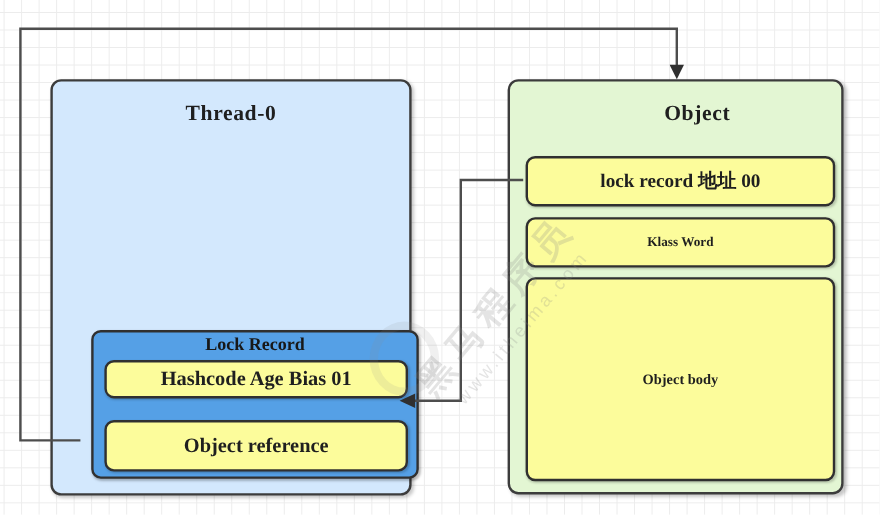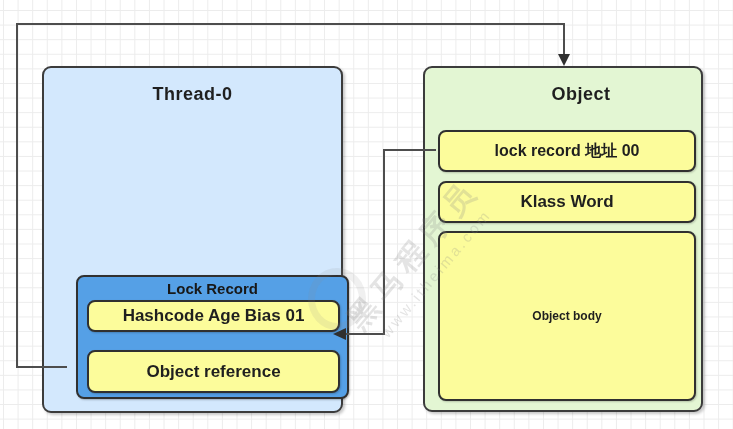--- a/index.html
+++ b/index.html
@@ -17,20 +17,21 @@
       linear-gradient(90deg, #ececec 1px, transparent 1px);
     background-size: 14.6px 14.6px;
     background-position: 3px 10px;
   }
 
   .box {
     position: absolute;
     border: 2px solid #3c3c3c;
     border-radius: 9px;
     box-shadow: 2px 2px 3px rgba(0,0,0,0.22);
+    font-family: Liberation Serif, serif;
   }
   .box-title {
     text-align: center;
     font-weight: bold;
     font-size: 18px;
     color: #1f1f1f;
     padding-top: 16px;
     letter-spacing: 0.5px;
   }
 
@@ -65,21 +66,21 @@
     color: #1f1f1f;
     box-shadow: 1px 1px 2px rgba(0,0,0,0.2);
   }
 
   
   .cell-hashcode { left: 9px; top: 23px; width: 253px; height: 32px; font-size: 17px; }
   .cell-objref   { left: 9px; top: 73px; width: 253px; height: 43px; font-size: 17px; }
 
   
   .cell-lockaddr { left: 13px; top: 62px;  width: 258px; height: 42px;  font-size: 16px; }
-  .cell-klass    { left: 13px; top: 113px; width: 258px; height: 42px;  font-size: 17px; }
+  .cell-klass    { left: 13px; top: 113px; width: 258px; height: 42px;  font-size: 11px; }
   .cell-body     { left: 13px; top: 163px; width: 258px; height: 170px; font-size: 12px; }
 
   .arrow-layer {
     position: absolute;
     left: 0; top: 0; width: 733px; height: 429px;
     pointer-events: none;
   }
 
   .watermark {
     position: absolute;

